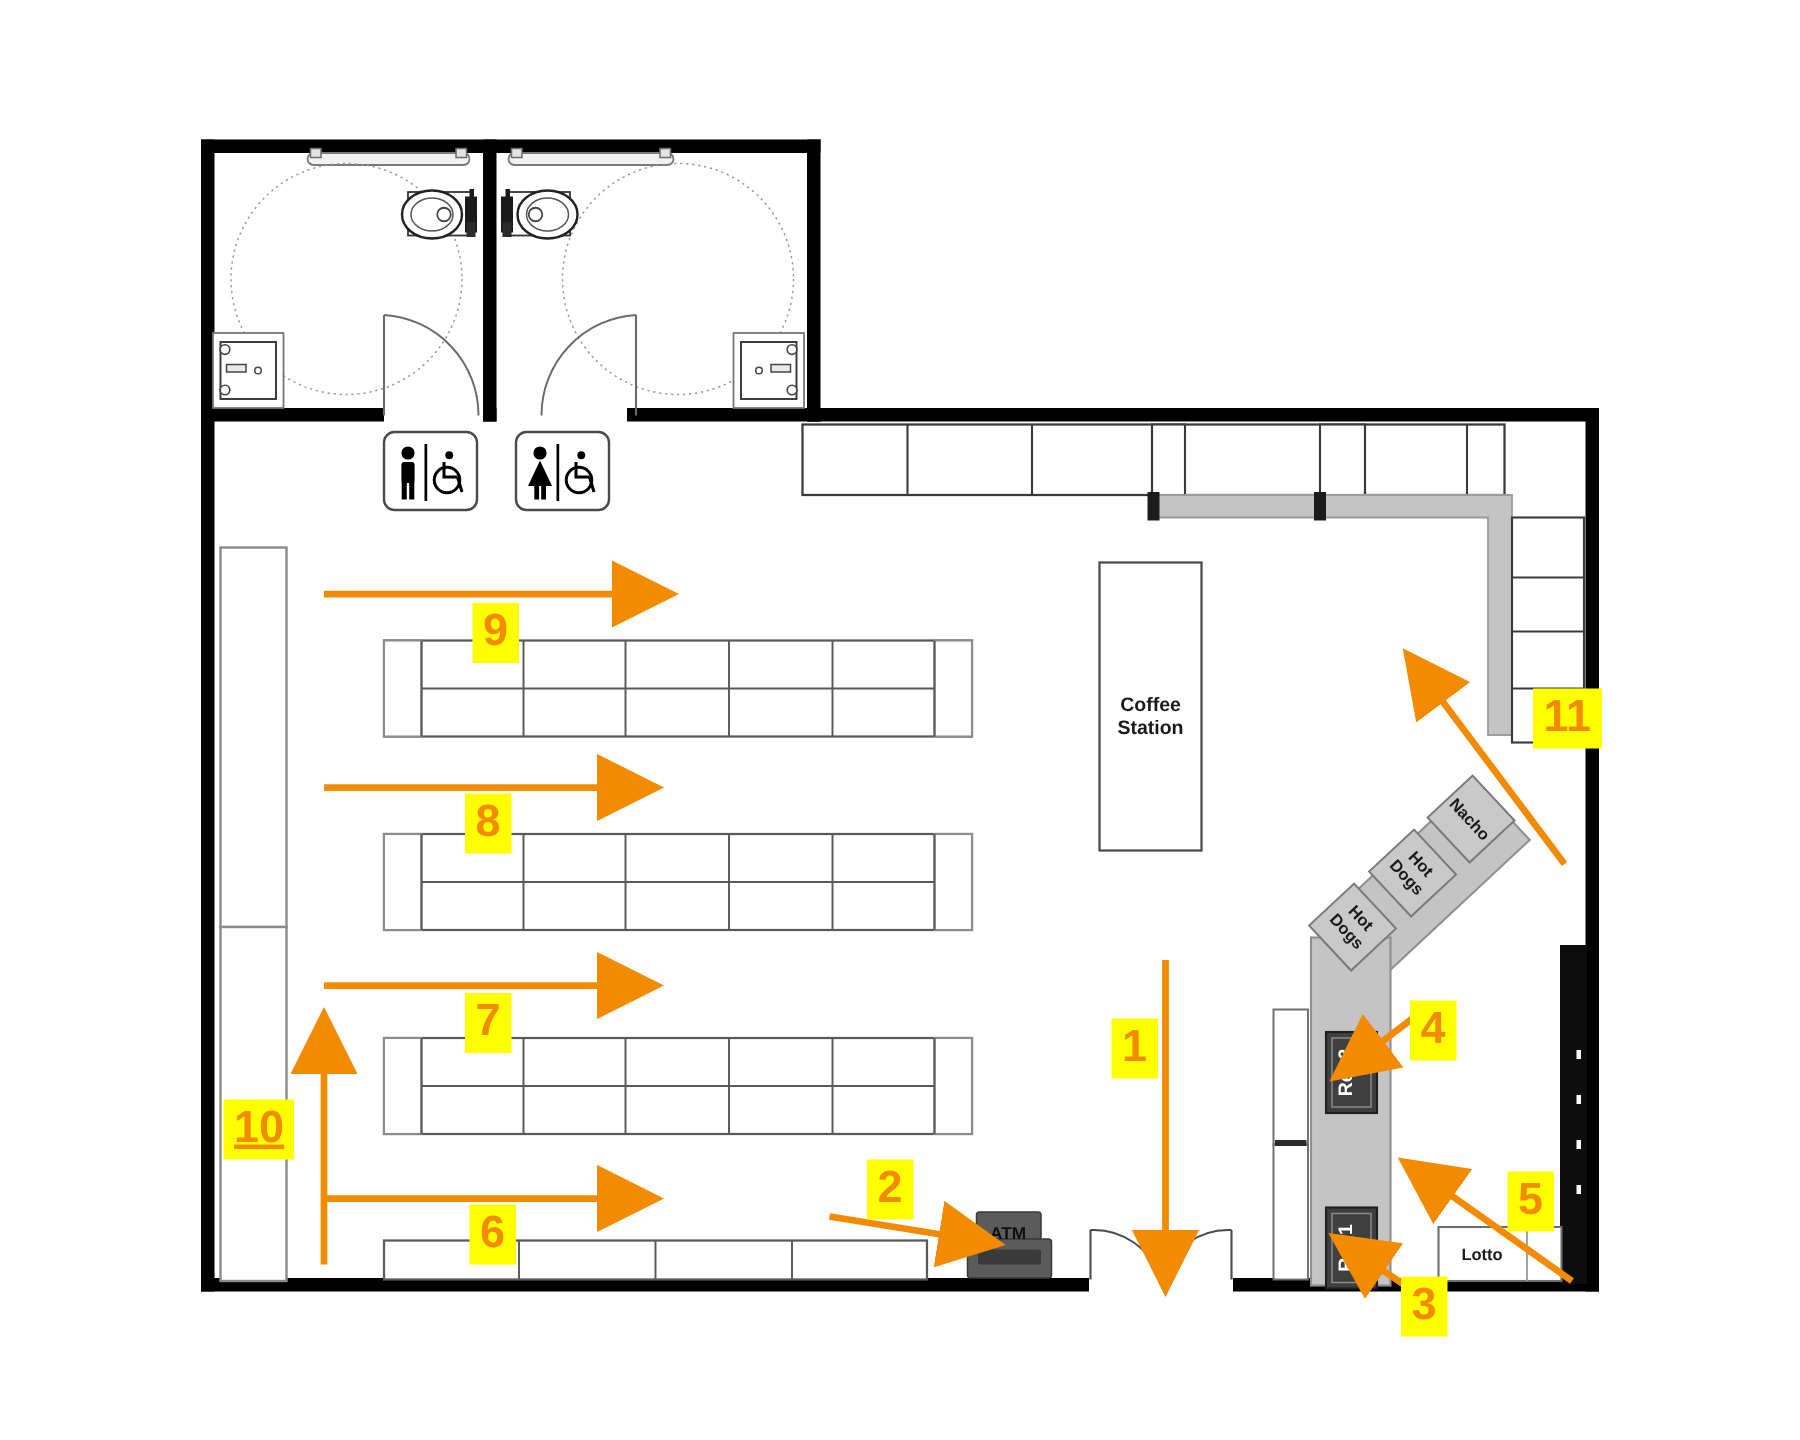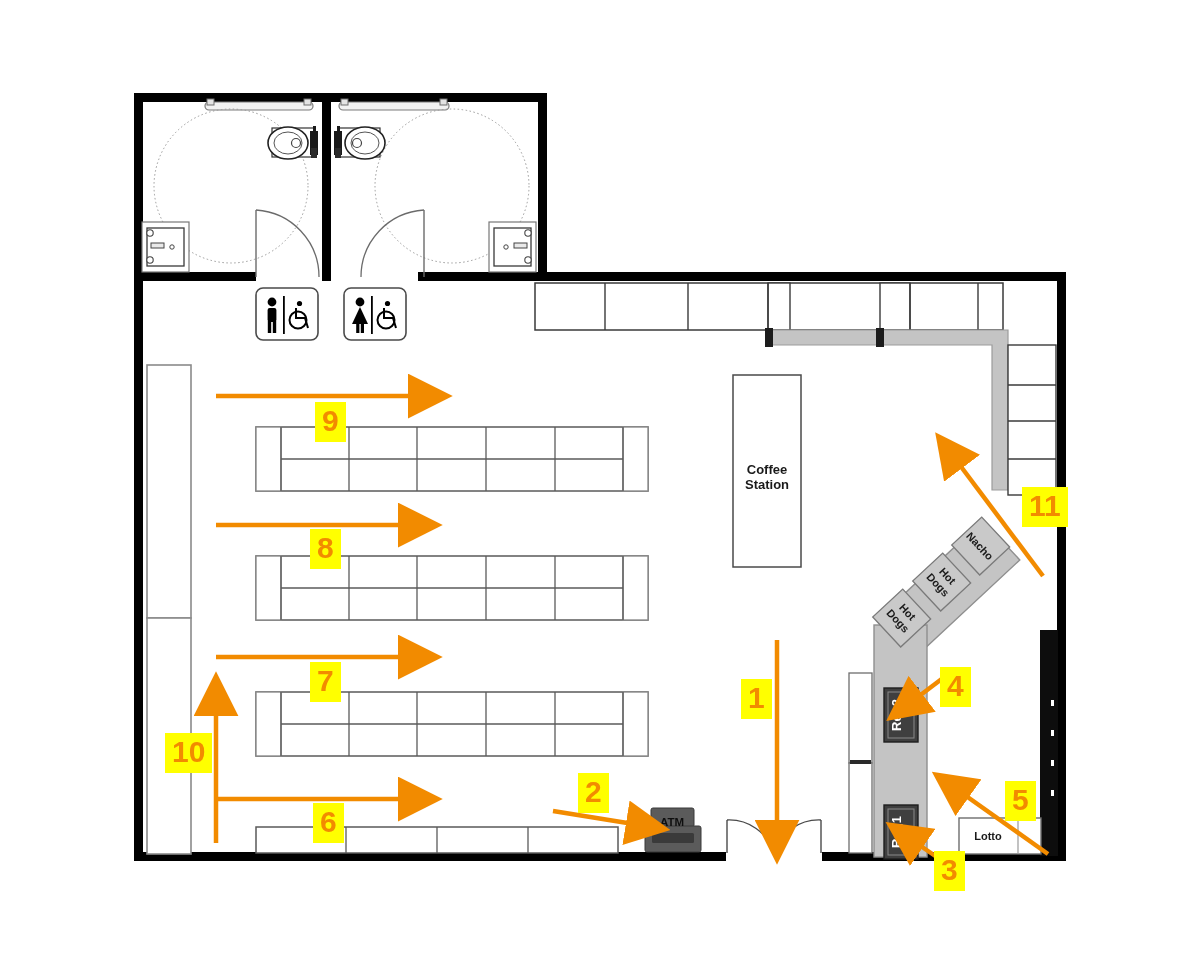--- a/index.html
+++ b/index.html
@@ -344,16 +344,16 @@
 
   <div class="marker" style="left:741px; top:679px;">1</div>
   <div class="marker" style="left:578px; top:773px;">2</div>
   <div class="marker" style="left:934px; top:851px;">3</div>
   <div class="marker" style="left:940px; top:667px;">4</div>
   <div class="marker" style="left:1005px;top:781px;">5</div>
   <div class="marker" style="left:313px; top:803px;">6</div>
   <div class="marker" style="left:310px; top:662px;">7</div>
   <div class="marker" style="left:310px; top:529px;">8</div>
   <div class="marker" style="left:315px; top:402px;">9</div>
-  <div class="marker" style="left:165px; top:733px;">10</div>
-  <div class="marker" style="left:1022px;top:487px;">11</div>
+  <div class="marker" style="left:149px; top:733px;text-decoration:underline;">10</div>
+  <div class="marker" style="left:1022px;top:459px;">11</div>
 
 </div>
 
 </body></html>

